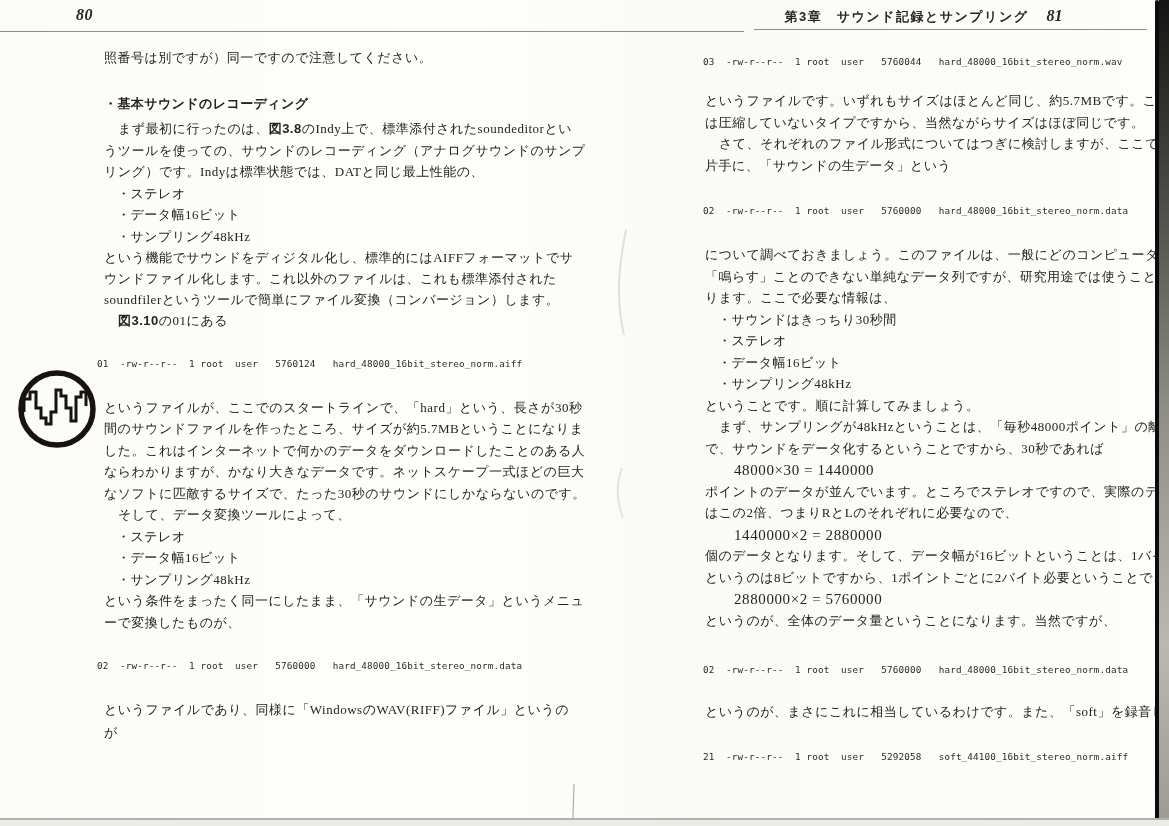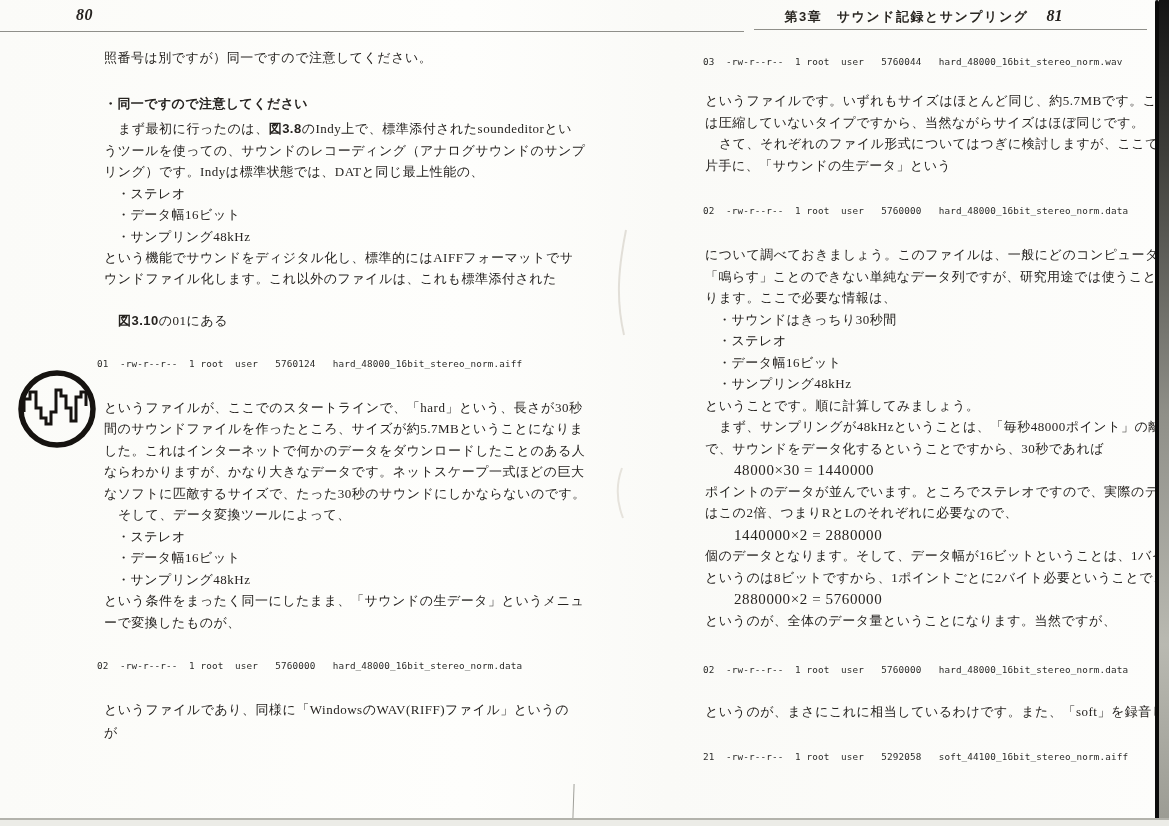--- a/index.html
+++ b/index.html
@@ -29,29 +29,30 @@
     <span class="chap">第3章　サウンド記録とサンプリング</span><span class="pn">81</span>
   </div>
   <div class="rule" style="top:29px;left:754px;width:393px"></div>
 
   <svg width="86" height="86" style="position:absolute;left:14px;top:366px" viewBox="0 0 86 86">
     <circle cx="43" cy="43" r="36" fill="none" stroke="#161310" stroke-width="5.5"></circle>
     <path d="M10,46 L10,33 L16,33 L16,26 L22,26 L22,42 L27,42 L27,52 L32,52 L32,58 L37,58 L37,46 L42,46 L42,24 L47,24 L47,30 L52,30 L52,42 L57,42 L57,55 L62,55 L62,31 L67,31 L67,26 L72,26 L72,40" fill="none" stroke="#161310" stroke-width="3"></path>
   </svg>
 
   <div class="ln" style="top:50px;left:104px">照番号は別ですが）同一ですので注意してください。</div>
-  <div class="ln g" style="top:96px;left:104px">・同一ですので注意してください</div>
+  <div class="ln g" style="top:96px;left:104px">・基本サウンドのレコーディング</div>
   <div class="ln" style="top:121px;left:118px"><span>まず最初に行ったのは、</span><span class="b">図3.8</span><span>のIndy上で、標準添付されたsoundeditorとい</span></div>
   <div class="ln" style="top:164px;left:104px">リング）です。Indyは標準状態では、DATと同じ最上性能の、</div>
   <div class="ln" style="top:143px;left:104px">うツールを使っての、サウンドのレコーディング（アナログサウンドのサンプ</div>
   <div class="ln" style="top:186px;left:117px">・ステレオ</div>
   <div class="ln" style="top:207px;left:117px">・データ幅16ビット</div>
   <div class="ln" style="top:229px;left:117px">・サンプリング48kHz</div>
   <div class="ln" style="top:250px;left:104px">という機能でサウンドをディジタル化し、標準的にはAIFFフォーマットでサ</div>
   <div class="ln" style="top:271px;left:104px">ウンドファイル化します。これ以外のファイルは、これも標準添付された</div>
+  <div class="ln" style="top:292px;left:104px">soundfilerというツールで簡単にファイル変換（コンバージョン）します。</div>
   <div class="ln" style="top:313px;left:118px"><span class="b">図3.10</span><span>の01にある</span></div>
   <div class="ln mono" style="top:356px;left:97px">01  -rw-r--r--  1 root  user   5760124   hard_48000_16bit_stereo_norm.aiff</div>
   <div class="ln" style="top:400px;left:104px">というファイルが、ここでのスタートラインで、「hard」という、長さが30秒</div>
   <div class="ln" style="top:421px;left:104px">間のサウンドファイルを作ったところ、サイズが約5.7MBということになりま</div>
   <div class="ln" style="top:443px;left:104px">した。これはインターネットで何かのデータをダウンロードしたことのある人</div>
   <div class="ln" style="top:464px;left:104px">ならわかりますが、かなり大きなデータです。ネットスケープ一式ほどの巨大</div>
   <div class="ln" style="top:486px;left:104px">なソフトに匹敵するサイズで、たった30秒のサウンドにしかならないのです。</div>
   <div class="ln" style="top:507px;left:118px">そして、データ変換ツールによって、</div>
   <div class="ln" style="top:529px;left:117px">・ステレオ</div>
   <div class="ln" style="top:550px;left:117px">・データ幅16ビット</div>

